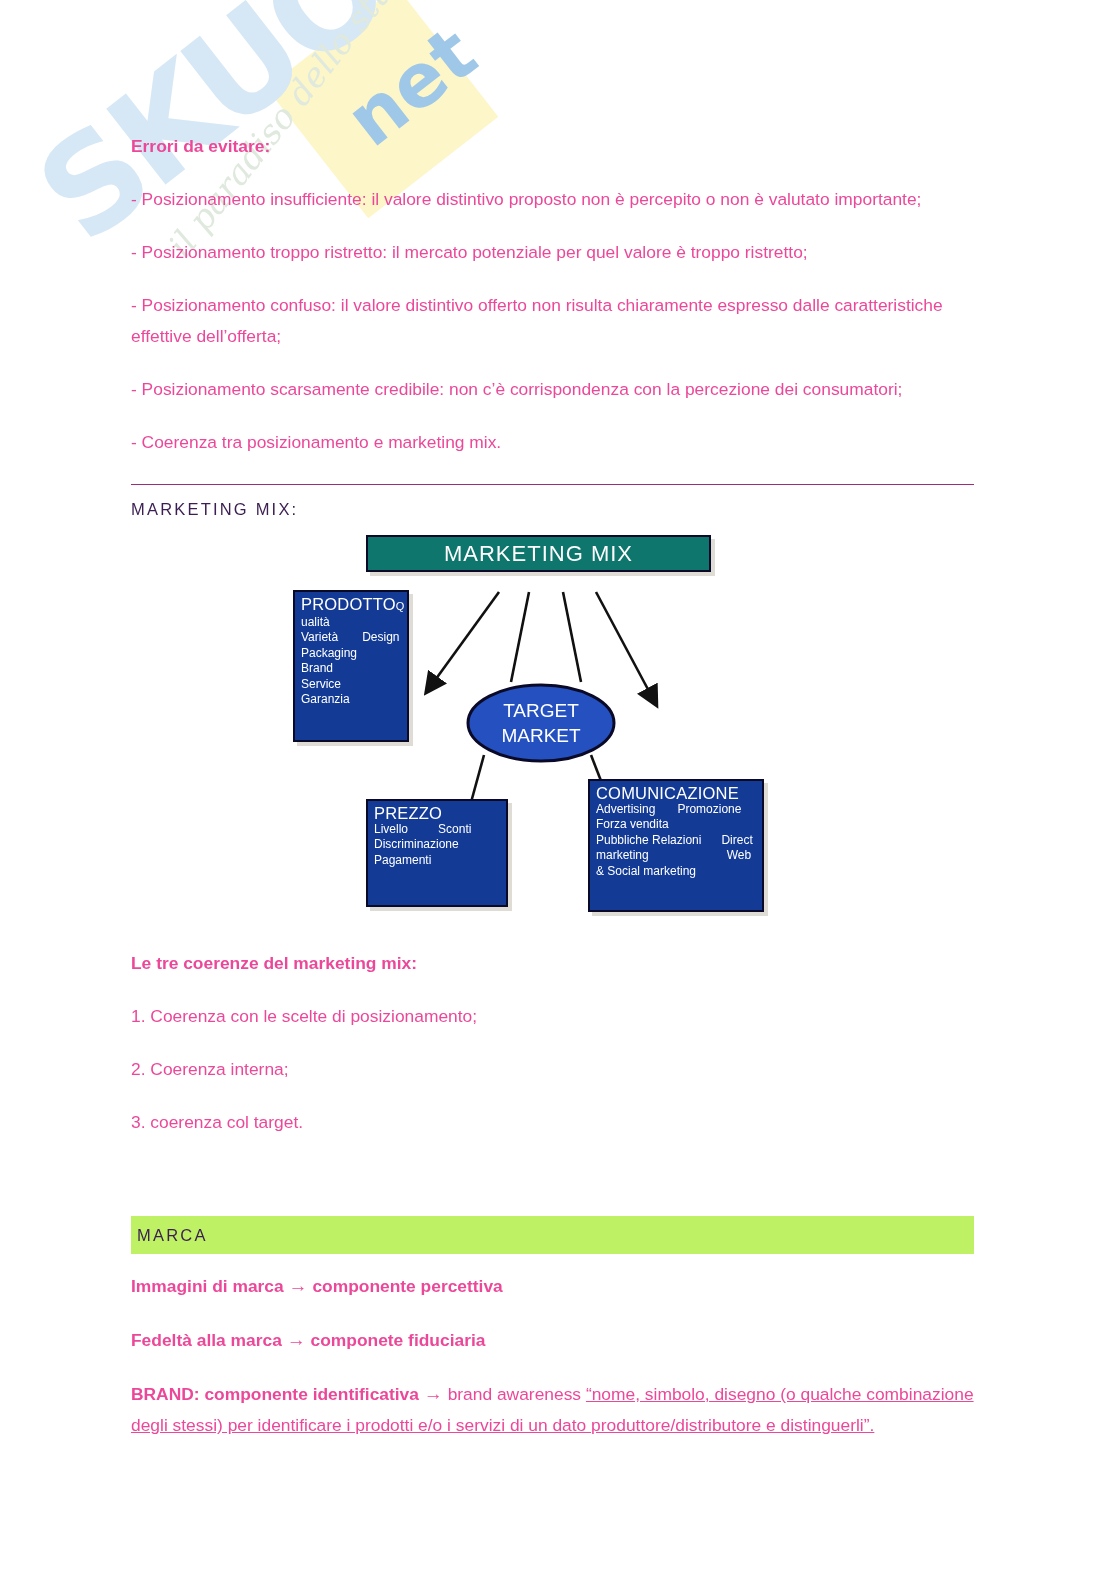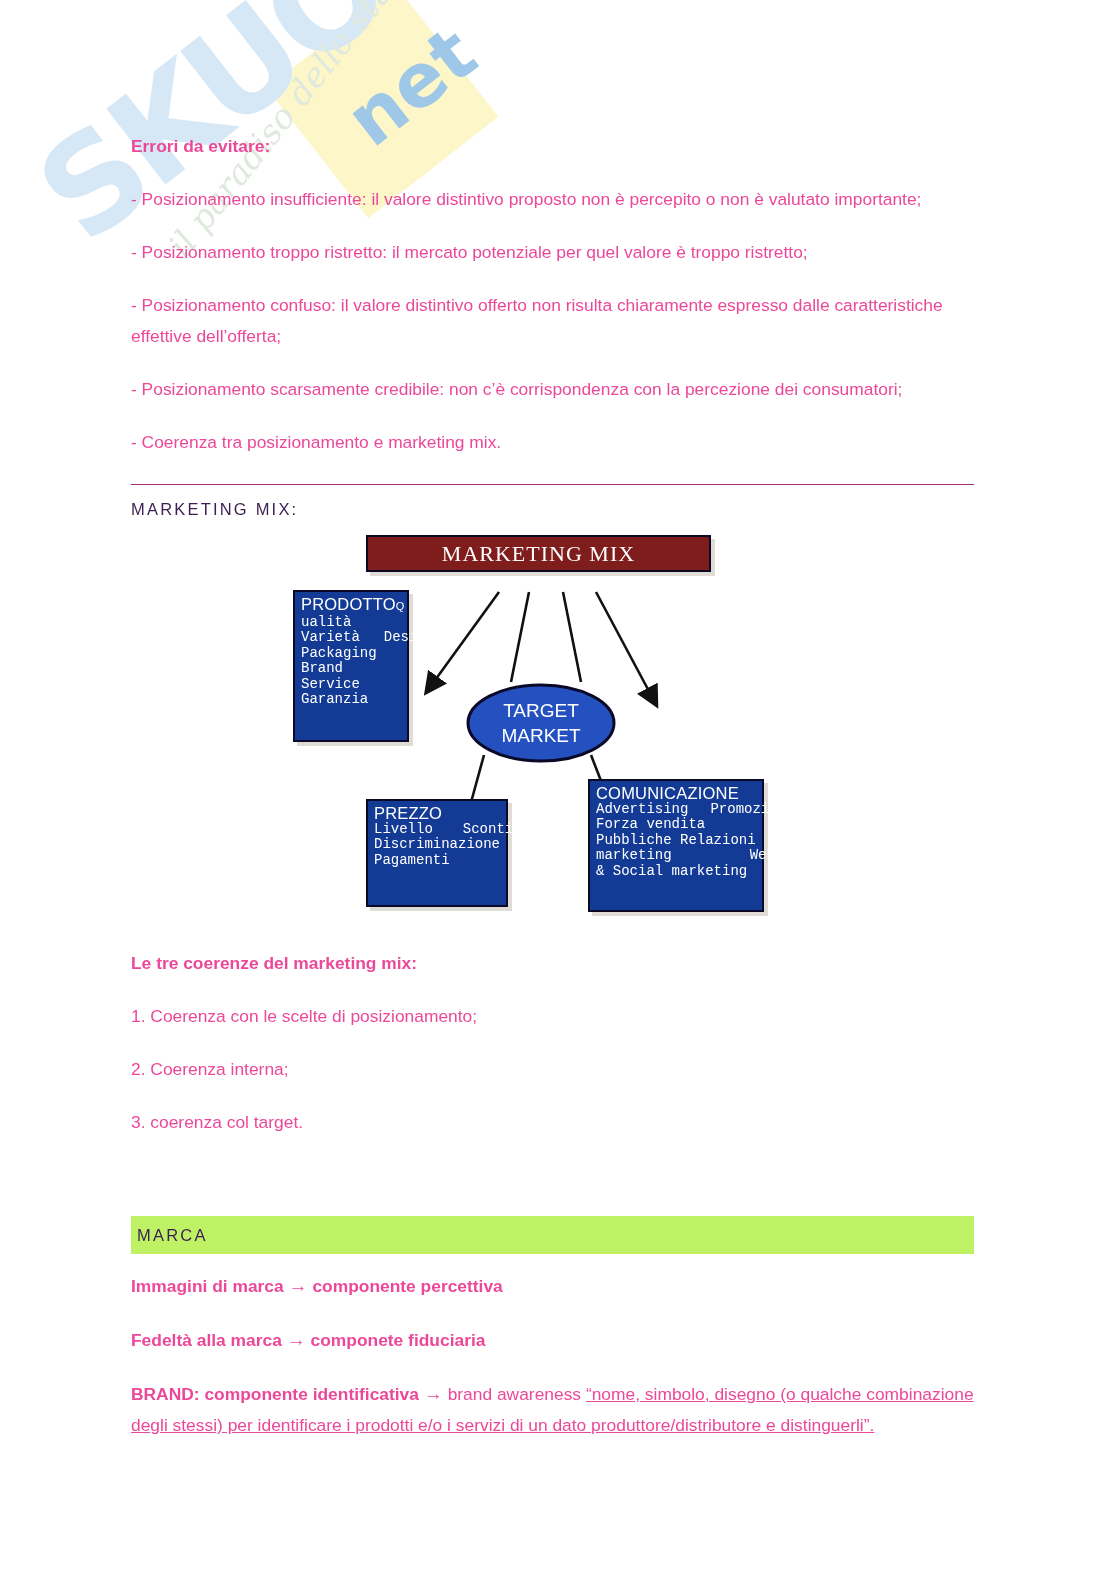--- a/index.html
+++ b/index.html
@@ -140,47 +140,45 @@
     box-shadow: 4px 4px 0 rgba(150,140,120,0.30);
   }
   .dbox .ttl {
     font-size: 16.5px;
     line-height: 18px;
     letter-spacing: 0.2px;
     white-space: nowrap;
   }
   .dbox .ttl .sm { font-size: 11px; }
   .dbox .ln {
-    font-size: 14px;
+    font-size: 12px;
     line-height: 15.4px;
     white-space: nowrap;
-    font-family: Liberation Mono, monospace;
   }
   .dbox .inner { padding: 3px 0 0 6px; }
   .dbox .sp { display: inline-block; }
 
   #box-prodotto       { left: 22px;   top: 63px;  width: 116px; height: 152px; }
   #box-distribuzione  { left: 371px; top: 78px;  width: 196px; height: 144px; }
   #box-prezzo         { left: 95px;  top: 272px; width: 142px; height: 108px; }
   #box-comunicazione  { left: 317px; top: 252px; width: 176px; height: 133px; }
 
   #box-header {
     position: absolute;
     left: 95px; top: 8px;
     width: 345px; height: 37px;
-    background: #7f1d1d;
+    background: #0f766e;
     border: 2px solid #0a0a28;
     box-sizing: border-box;
     box-shadow: 4px 4px 0 rgba(150,140,120,0.30);
     color: #ffffff;
     text-align: center;
     line-height: 33px;
     font-size: 22px;
     letter-spacing: 1px;
-    font-family: Liberation Serif, serif;
   }
 </style>
 </head>
 <body>
 
 <div class="watermark">
   <div class="wm-yellow"></div>
   <div class="wm-text">SKUOLA</div>
   <div class="wm-net">net</div>
   <div class="wm-script">il paradiso dello studente</div>

